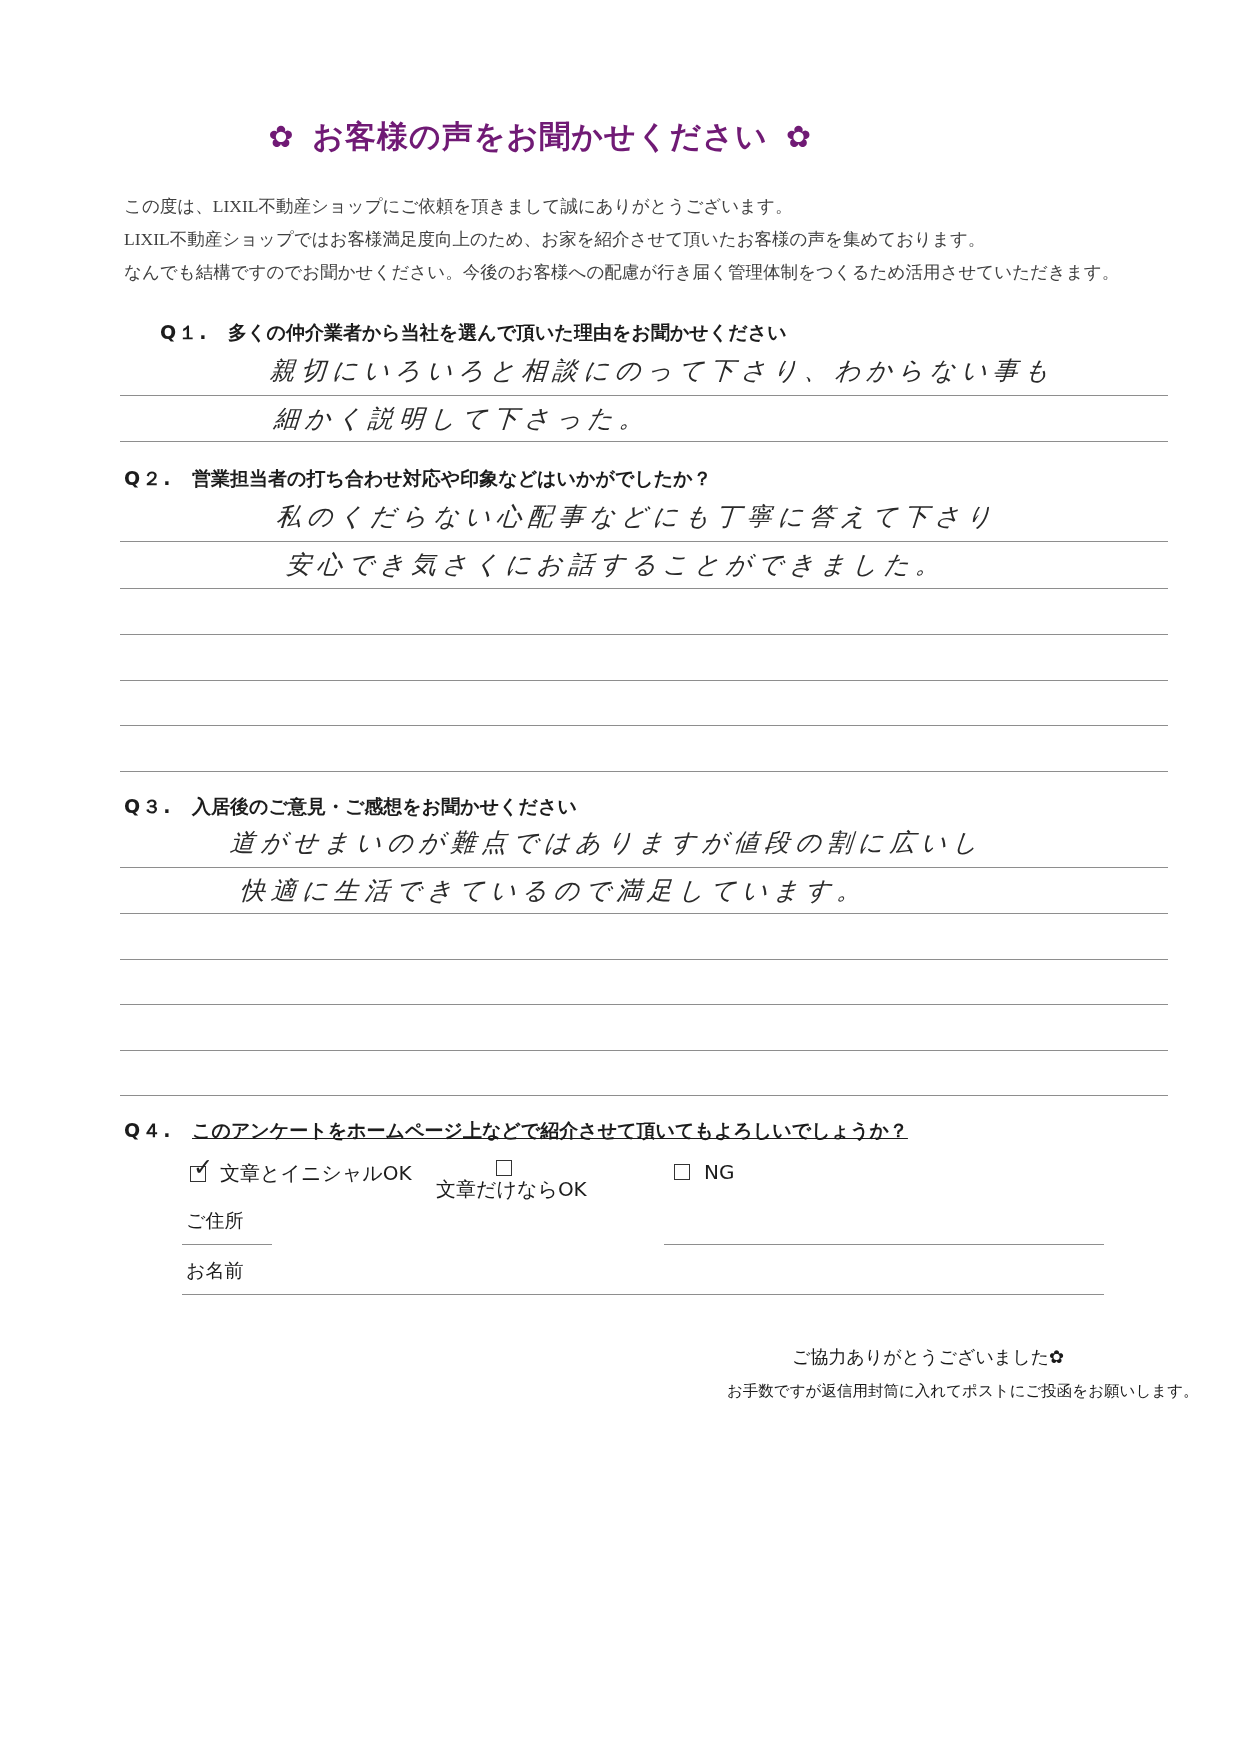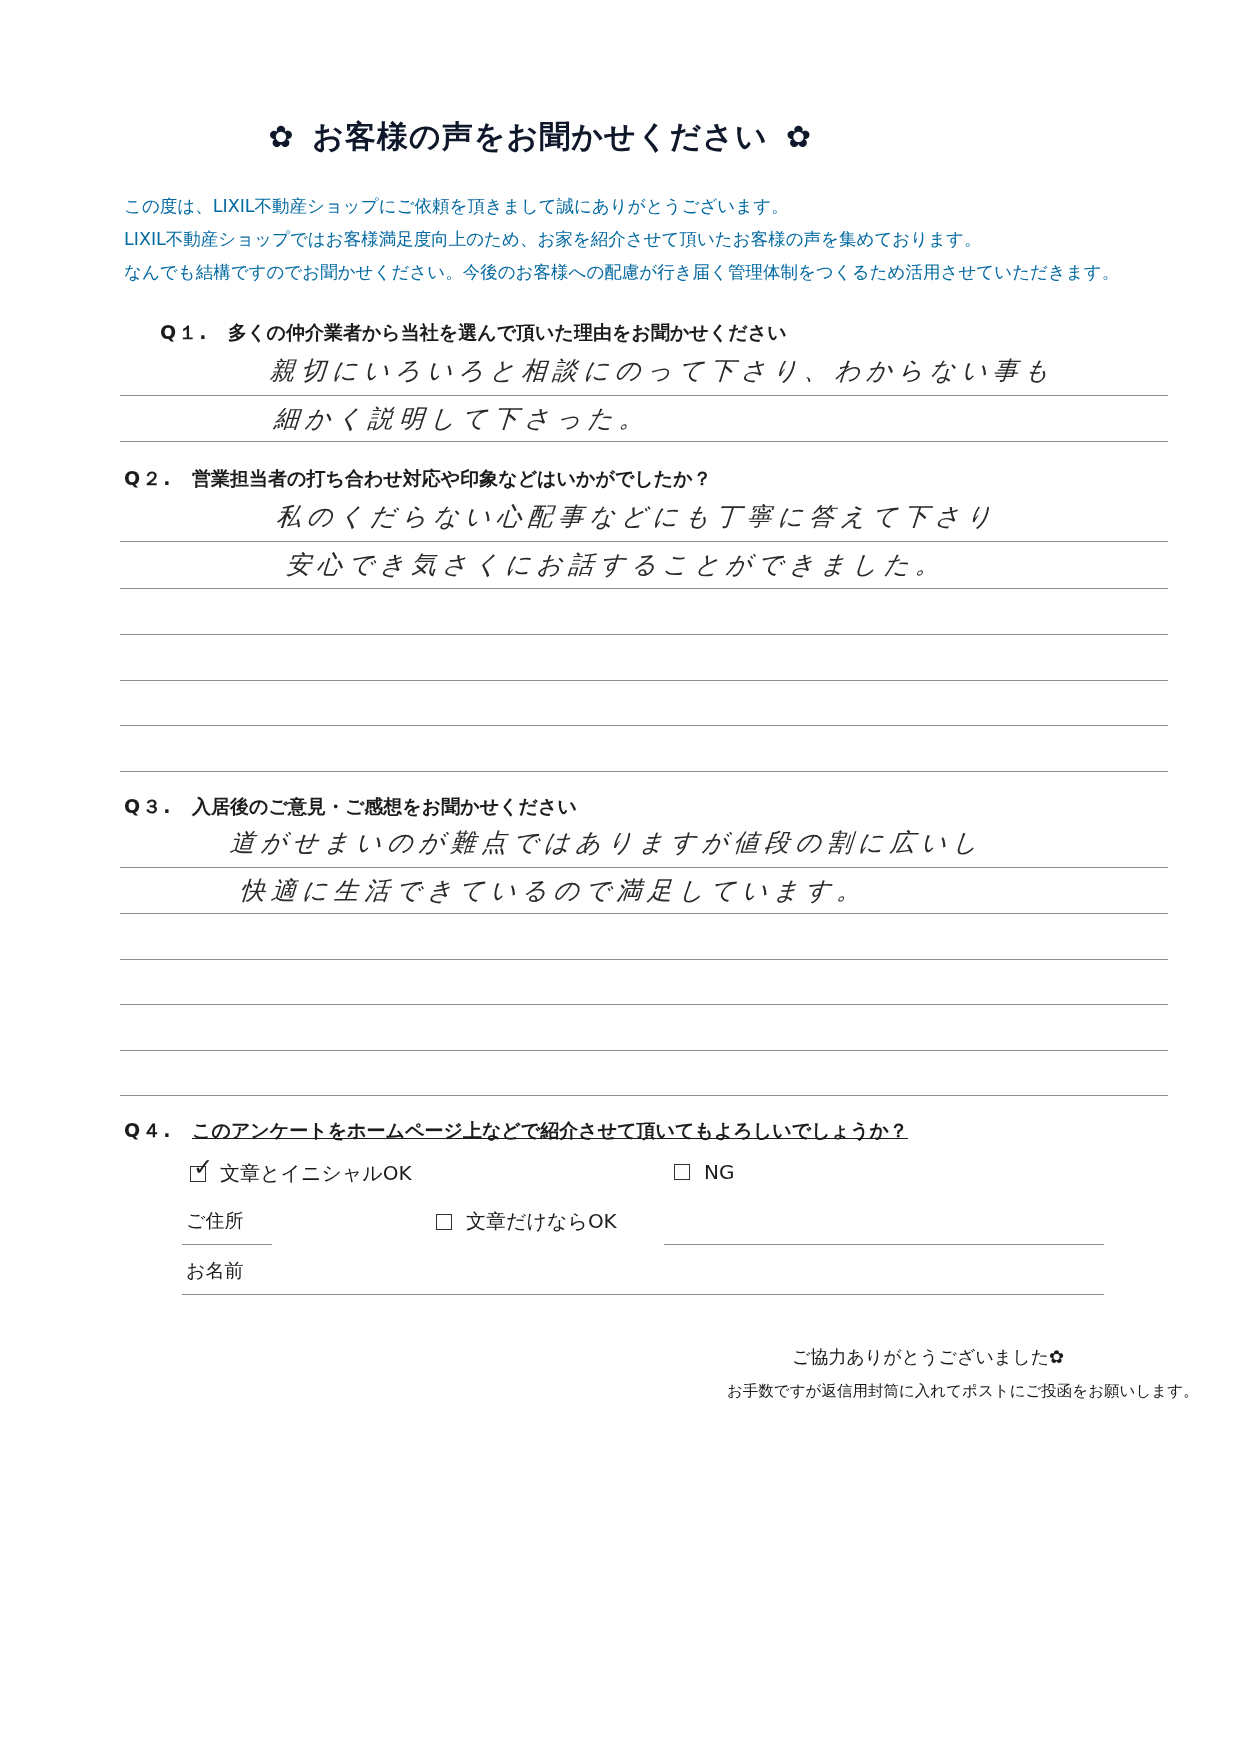--- a/index.html
+++ b/index.html
@@ -3,24 +3,24 @@
   <meta charset="utf-8">
   <style>
     html, body { margin: 0; padding: 0; background: #ffffff; }
     body {
       width: 1240px; height: 1753px; position: relative; overflow: hidden;
       font-family: "DejaVu Sans", "Liberation Sans", sans-serif; color: #1a1a1a;
     }
     .abs { position: absolute; }
     .title {
       left: 0; width: 1080px; top: 116px; text-align: center;
-      font-size: 31px; font-weight: bold; letter-spacing: 1px; color: #0f172a;
+      font-size: 31px; font-weight: bold; letter-spacing: 1px; color: #701a75;
     }
     .title .flower { font-size: 30px; margin: 0 18px; }
-    .intro { left: 124px; top: 190px; font-size: 17.5px; line-height: 33px; color: #0369a1; }
+    .intro { left: 124px; top: 190px; font-size: 17.5px; line-height: 33px; color: #404040; font-family: Liberation Serif, serif; }
     .intro div { white-space: nowrap; }
     .q-label {
       left: 124px; font-size: 19px; font-weight: bold; white-space: nowrap; color: #1c1c1c;
     }
     .q-label .qn { display: inline-block; width: 68px; letter-spacing: 2px; }
     .rule { left: 120px; width: 1048px; height: 0; border-top: 1.5px solid #8e8e8e; }
     .hand {
       font-family: "DejaVu Serif", "Liberation Serif", serif;
       font-size: 25px; letter-spacing: 6px; color: #2a2a2a; white-space: nowrap;
       font-style: italic; transform: skewX(-4deg);
@@ -85,21 +85,21 @@
 <div class="abs q-label" style="top:1118px;text-decoration:underline;">
   <span class="qn">Q４.</span><span>このアンケートをホームページ上などで紹介させて頂いてもよろしいでしょうか？</span>
 </div>
 
 <div class="abs opt" style="left:190px; top:1160px;">
   <span class="box">
       <span class="check">✓</span>
     </span>
   <span>文章とイニシャルOK</span>
 </div>
-<div class="abs opt" style="left:436px; top:1208px;">
+<div class="abs opt" style="left:436px; top:1160px;flex-direction:column;">
   <span class="box"></span>
   <span>文章だけならOK</span>
 </div>
 <div class="abs opt" style="left:674px; top:1160px;">
   <span class="box"></span>
   <span>NG</span>
 </div>
 
 <div class="abs field-label" style="left:186px; top:1208px;">ご住所</div>
 <div class="abs" style="left:182px; top:1244px; width:90px; border-top:1.5px solid #8e8e8e;"></div>

